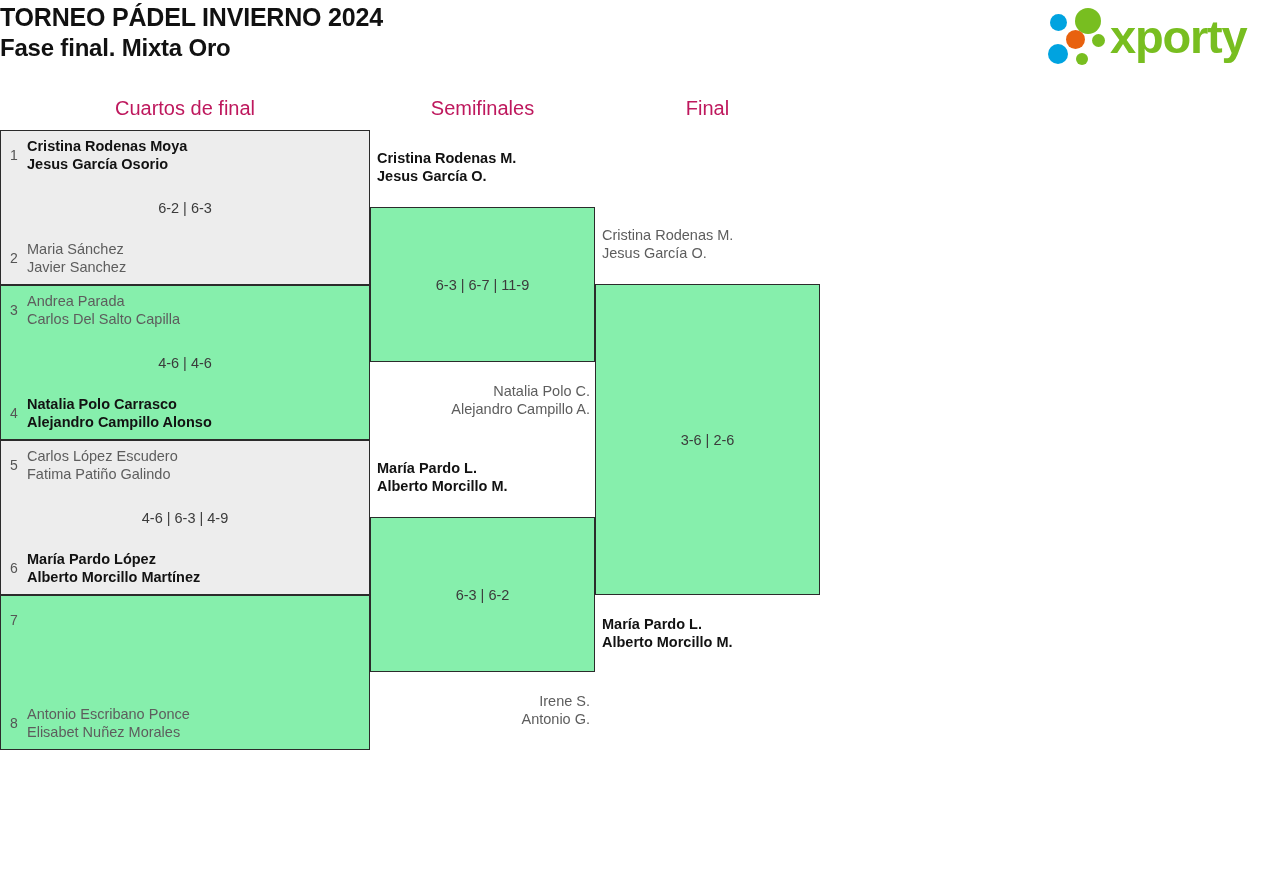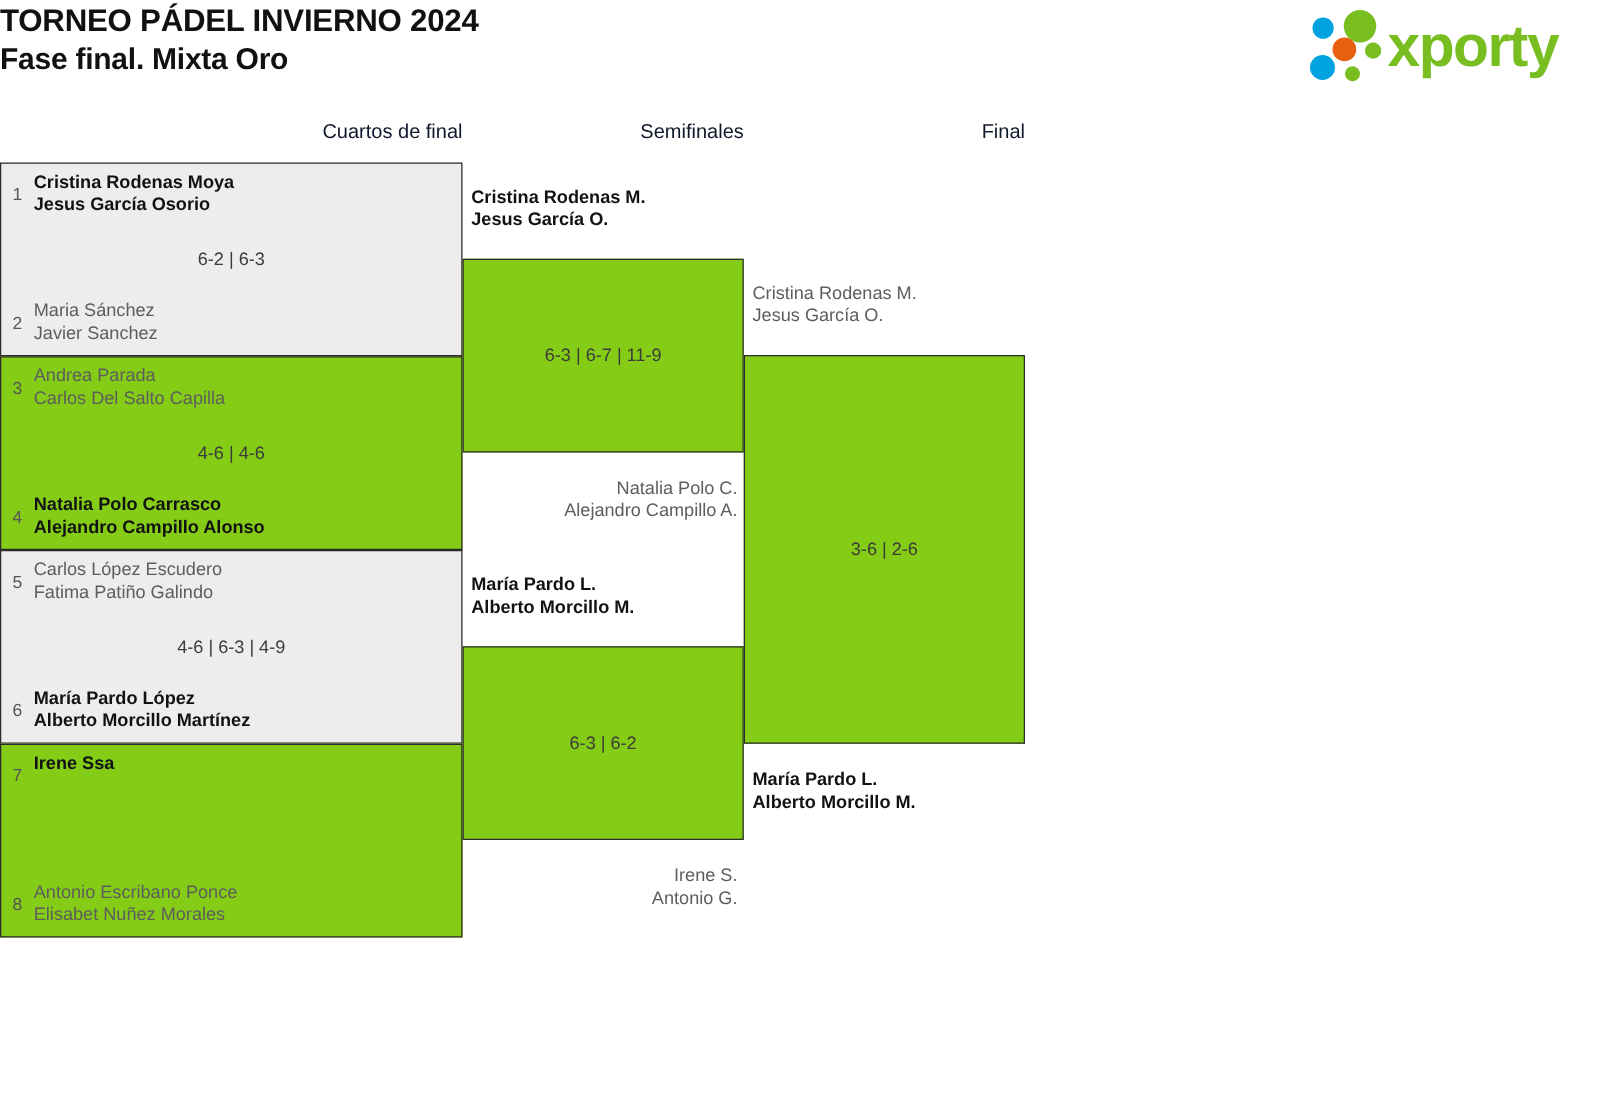--- a/index.html
+++ b/index.html
@@ -64,44 +64,44 @@
     top: 4px;
     font-size: 47px;
     font-weight: 700;
     letter-spacing: -1.2px;
     line-height: 54px;
   }
 
   
   .col-header {
     position: absolute;
-    font-size: 16px;
+    font-size: 20px;
     font-weight: 400;
-    color: #0f172a;
-    text-align: right;
+    color: #be185d;
+    text-align: center;
     white-space: nowrap;
     top: 97px;
   }
   #hdr-qf   { left: 0px;   width: 370px; }
   #hdr-sf   { left: 370px; width: 225px; }
   #hdr-f    { left: 595px; width: 225px; }
 
   
   #bracket {
     position: absolute;
     left: 0; top: 130px;
     width: 830px;
     height: 625px;
   }
 
   .match {
     position: absolute;
     box-sizing: border-box;
     border: 1px solid #2b2b2b;
-    background: #84cc16;
+    background: #86efac;
   }
   .match.shaded { background: #ededed; }
 
   
   .qf { left: 0px; width: 370px; height: 155px; }
   #qf1 { top: 0px; }
   #qf2 { top: 155px; }
   #qf3 { top: 310px; }
   #qf4 { top: 465px; }
 
@@ -250,21 +250,20 @@
         <div class="pname">María Pardo López</div>
         <div class="pname">Alberto Morcillo Martínez</div>
       </div>
     </div>
   </div>
 
   <div class="match qf" id="qf4">
     <div class="team top winner">
       <div class="seed">7</div>
       <div class="players">
-        <div class="pname">Irene Ssa</div>
       </div>
     </div>
     <div class="team bottom loser">
       <div class="seed">8</div>
       <div class="players">
         <div class="pname">Antonio Escribano Ponce</div>
         <div class="pname">Elisabet Nuñez Morales</div>
       </div>
     </div>
   </div>

